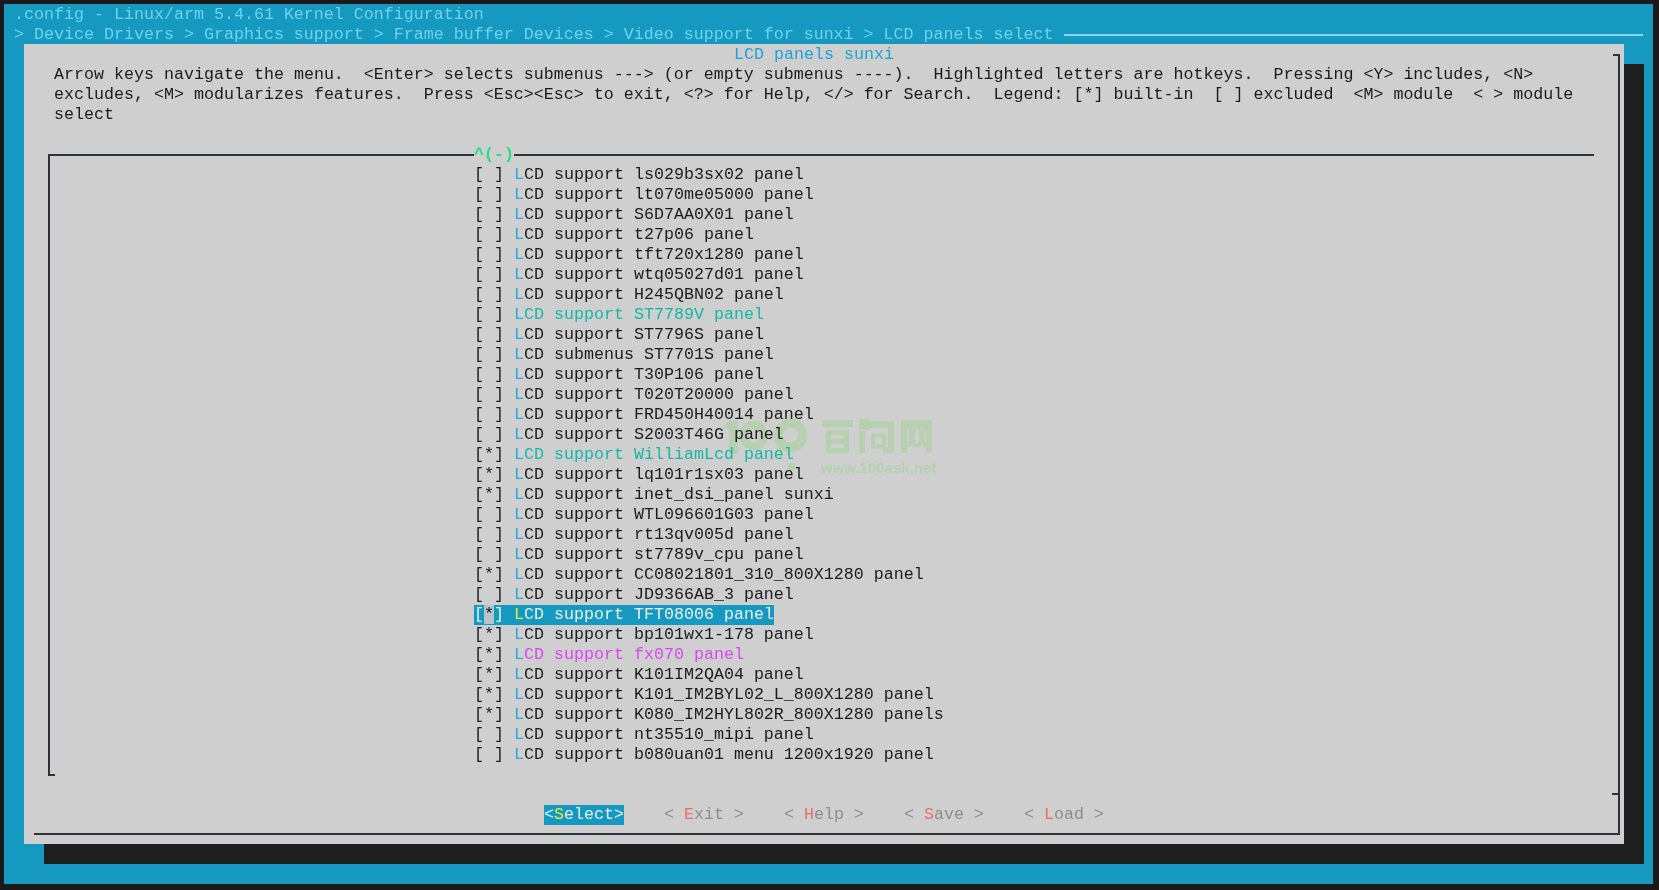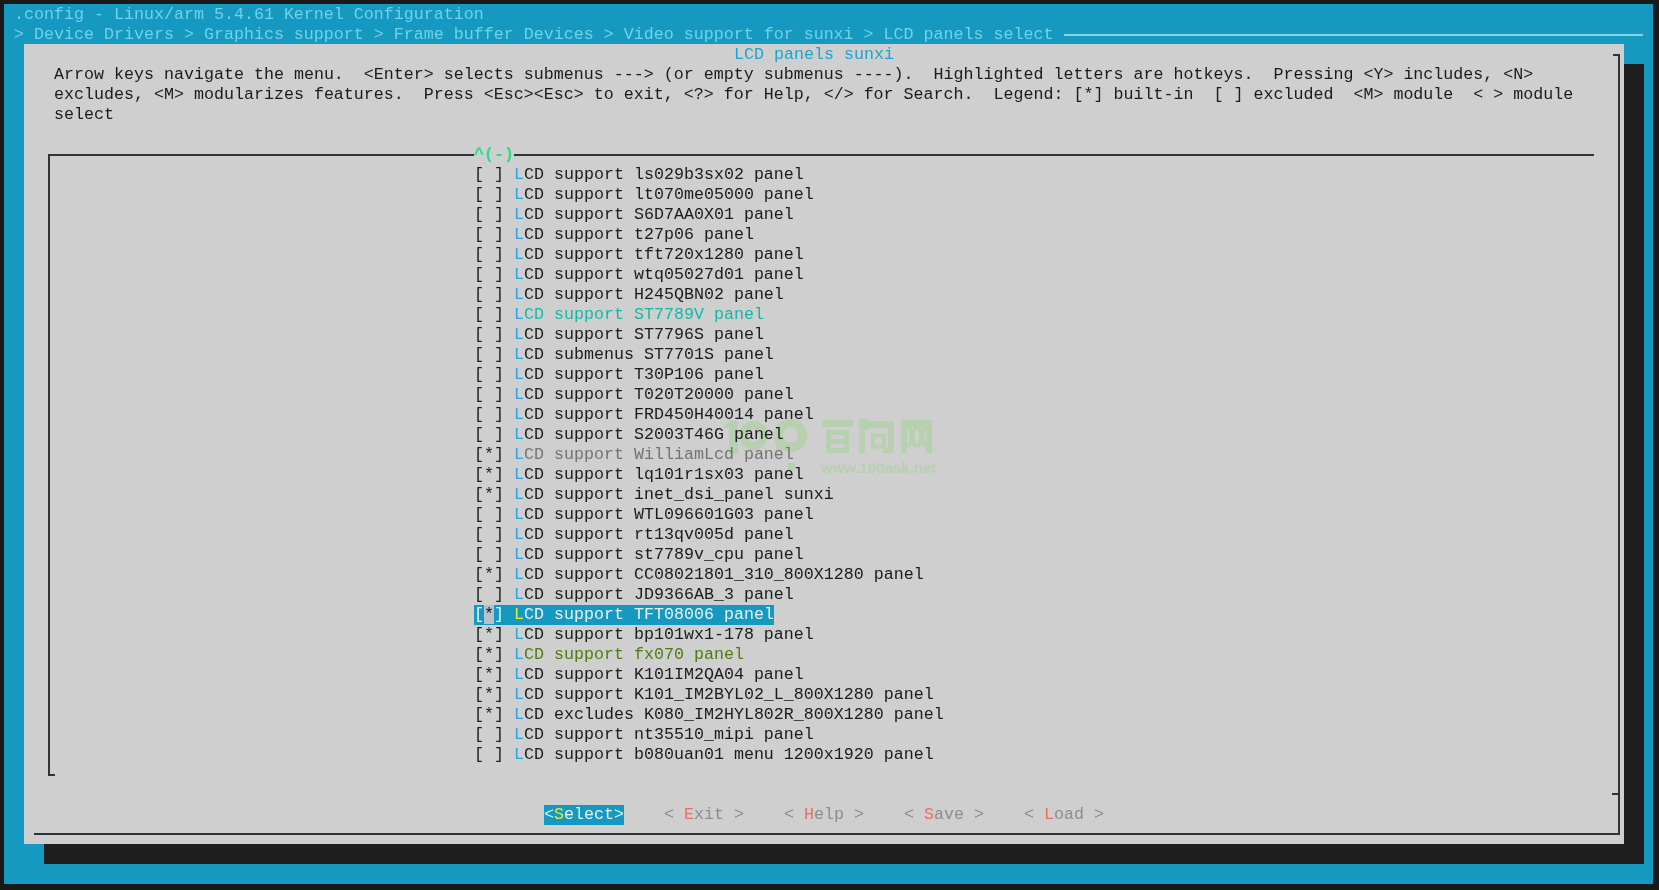--- a/index.html
+++ b/index.html
@@ -67,33 +67,33 @@
 <div class="r" style="left:474px;top:245px"><span style="color:#1b1b1d">[ ] </span><span style="color:#2aa8dd">L</span><span style="color:#1b1b1d">CD support tft720x1280 panel</span></div>
 <div class="r" style="left:474px;top:265px"><span style="color:#1b1b1d">[ ] </span><span style="color:#2aa8dd">L</span><span style="color:#1b1b1d">CD support wtq05027d01 panel</span></div>
 <div class="r" style="left:474px;top:285px"><span style="color:#1b1b1d">[ ] </span><span style="color:#2aa8dd">L</span><span style="color:#1b1b1d">CD support H245QBN02 panel</span></div>
 <div class="r" style="left:474px;top:305px"><span style="color:#1b1b1d">[ ] </span><span style="color:#2aa8dd">L</span><span style="color:#14b8a6">CD support ST7789V panel</span></div>
 <div class="r" style="left:474px;top:325px"><span style="color:#1b1b1d">[ ] </span><span style="color:#2aa8dd">L</span><span style="color:#1b1b1d">CD support ST7796S panel</span></div>
 <div class="r" style="left:474px;top:345px"><span style="color:#1b1b1d">[ ] </span><span style="color:#2aa8dd">L</span><span style="color:#1b1b1d">CD submenus ST7701S panel</span></div>
 <div class="r" style="left:474px;top:365px"><span style="color:#1b1b1d">[ ] </span><span style="color:#2aa8dd">L</span><span style="color:#1b1b1d">CD support T30P106 panel</span></div>
 <div class="r" style="left:474px;top:385px"><span style="color:#1b1b1d">[ ] </span><span style="color:#2aa8dd">L</span><span style="color:#1b1b1d">CD support T020T20000 panel</span></div>
 <div class="r" style="left:474px;top:405px"><span style="color:#1b1b1d">[ ] </span><span style="color:#2aa8dd">L</span><span style="color:#1b1b1d">CD support FRD450H40014 panel</span></div>
 <div class="r" style="left:474px;top:425px"><span style="color:#1b1b1d">[ ] </span><span style="color:#2aa8dd">L</span><span style="color:#1b1b1d">CD support S2003T46G panel</span></div>
-<div class="r" style="left:474px;top:445px"><span style="color:#1b1b1d">[*] </span><span style="color:#2aa8dd">L</span><span style="color:#737373">CD support WilliamLcd panel</span></div>
+<div class="r" style="left:474px;top:445px"><span style="color:#1b1b1d">[*] </span><span style="color:#2aa8dd">L</span><span style="color:#14b8a6">CD support WilliamLcd panel</span></div>
 <div class="r" style="left:474px;top:465px"><span style="color:#1b1b1d">[*] </span><span style="color:#2aa8dd">L</span><span style="color:#1b1b1d">CD support lq101r1sx03 panel</span></div>
 <div class="r" style="left:474px;top:485px"><span style="color:#1b1b1d">[*] </span><span style="color:#2aa8dd">L</span><span style="color:#1b1b1d">CD support inet_dsi_panel sunxi</span></div>
 <div class="r" style="left:474px;top:505px"><span style="color:#1b1b1d">[ ] </span><span style="color:#2aa8dd">L</span><span style="color:#1b1b1d">CD support WTL096601G03 panel</span></div>
 <div class="r" style="left:474px;top:525px"><span style="color:#1b1b1d">[ ] </span><span style="color:#2aa8dd">L</span><span style="color:#1b1b1d">CD support rt13qv005d panel</span></div>
 <div class="r" style="left:474px;top:545px"><span style="color:#1b1b1d">[ ] </span><span style="color:#2aa8dd">L</span><span style="color:#1b1b1d">CD support st7789v_cpu panel</span></div>
 <div class="r" style="left:474px;top:565px"><span style="color:#1b1b1d">[*] </span><span style="color:#2aa8dd">L</span><span style="color:#1b1b1d">CD support CC08021801_310_800X1280 panel</span></div>
 <div class="r" style="left:474px;top:585px"><span style="color:#1b1b1d">[ ] </span><span style="color:#2aa8dd">L</span><span style="color:#1b1b1d">CD support JD9366AB_3 panel</span></div>
 <div class="r" style="left:474px;top:605px"><span style="color:#eaf1f3">[</span><span style="background:#b9c1cb;color:#101012">*</span><span style="color:#eaf1f3">] </span><span style="color:#e7e83c">L</span><span style="color:#eaf1f3">CD support TFT08006 panel</span></div>
 <div class="r" style="left:474px;top:625px"><span style="color:#1b1b1d">[*] </span><span style="color:#2aa8dd">L</span><span style="color:#1b1b1d">CD support bp101wx1-178 panel</span></div>
-<div class="r" style="left:474px;top:645px"><span style="color:#1b1b1d">[*] </span><span style="color:#2aa8dd">L</span><span style="color:#4d7c0f">CD support fx070 panel</span></div>
+<div class="r" style="left:474px;top:645px"><span style="color:#1b1b1d">[*] </span><span style="color:#2aa8dd">L</span><span style="color:#d946ef">CD support fx070 panel</span></div>
 <div class="r" style="left:474px;top:665px"><span style="color:#1b1b1d">[*] </span><span style="color:#2aa8dd">L</span><span style="color:#1b1b1d">CD support K101IM2QA04 panel</span></div>
 <div class="r" style="left:474px;top:685px"><span style="color:#1b1b1d">[*] </span><span style="color:#2aa8dd">L</span><span style="color:#1b1b1d">CD support K101_IM2BYL02_L_800X1280 panel</span></div>
-<div class="r" style="left:474px;top:705px"><span style="color:#1b1b1d">[*] </span><span style="color:#2aa8dd">L</span><span style="color:#1b1b1d">CD excludes K080_IM2HYL802R_800X1280 panel</span></div>
+<div class="r" style="left:474px;top:705px"><span style="color:#1b1b1d">[*] </span><span style="color:#2aa8dd">L</span><span style="color:#1b1b1d">CD support K080_IM2HYL802R_800X1280 panels</span></div>
 <div class="r" style="left:474px;top:725px"><span style="color:#1b1b1d">[ ] </span><span style="color:#2aa8dd">L</span><span style="color:#1b1b1d">CD support nt35510_mipi panel</span></div>
 <div class="r" style="left:474px;top:745px"><span style="color:#1b1b1d">[ ] </span><span style="color:#2aa8dd">L</span><span style="color:#1b1b1d">CD support b080uan01 menu 1200x1920 panel</span></div>
 <div class="r" style="left:474px;top:145px"><span style="background:#cfcfcf;color:#20e080;font-weight:bold">^(-)</span></div>
 <div class="r" style="left:544px;top:805px"><span style="color:#eaf1f3">&lt;</span><span style="color:#e7e83c">S</span><span style="color:#eaf1f3">elect&gt;</span></div>
 <div class="r" style="left:664px;top:805px"><span style="color:#8d8d8d">&lt; </span><span style="color:#ee6e64">E</span><span style="color:#8d8d8d">xit &gt;</span></div>
 <div class="r" style="left:784px;top:805px"><span style="color:#8d8d8d">&lt; </span><span style="color:#ee6e64">H</span><span style="color:#8d8d8d">elp &gt;</span></div>
 <div class="r" style="left:904px;top:805px"><span style="color:#8d8d8d">&lt; </span><span style="color:#ee6e64">S</span><span style="color:#8d8d8d">ave &gt;</span></div>
 <div class="r" style="left:1024px;top:805px"><span style="color:#8d8d8d">&lt; </span><span style="color:#ee6e64">L</span><span style="color:#8d8d8d">oad &gt;</span></div>
 </body></html>

